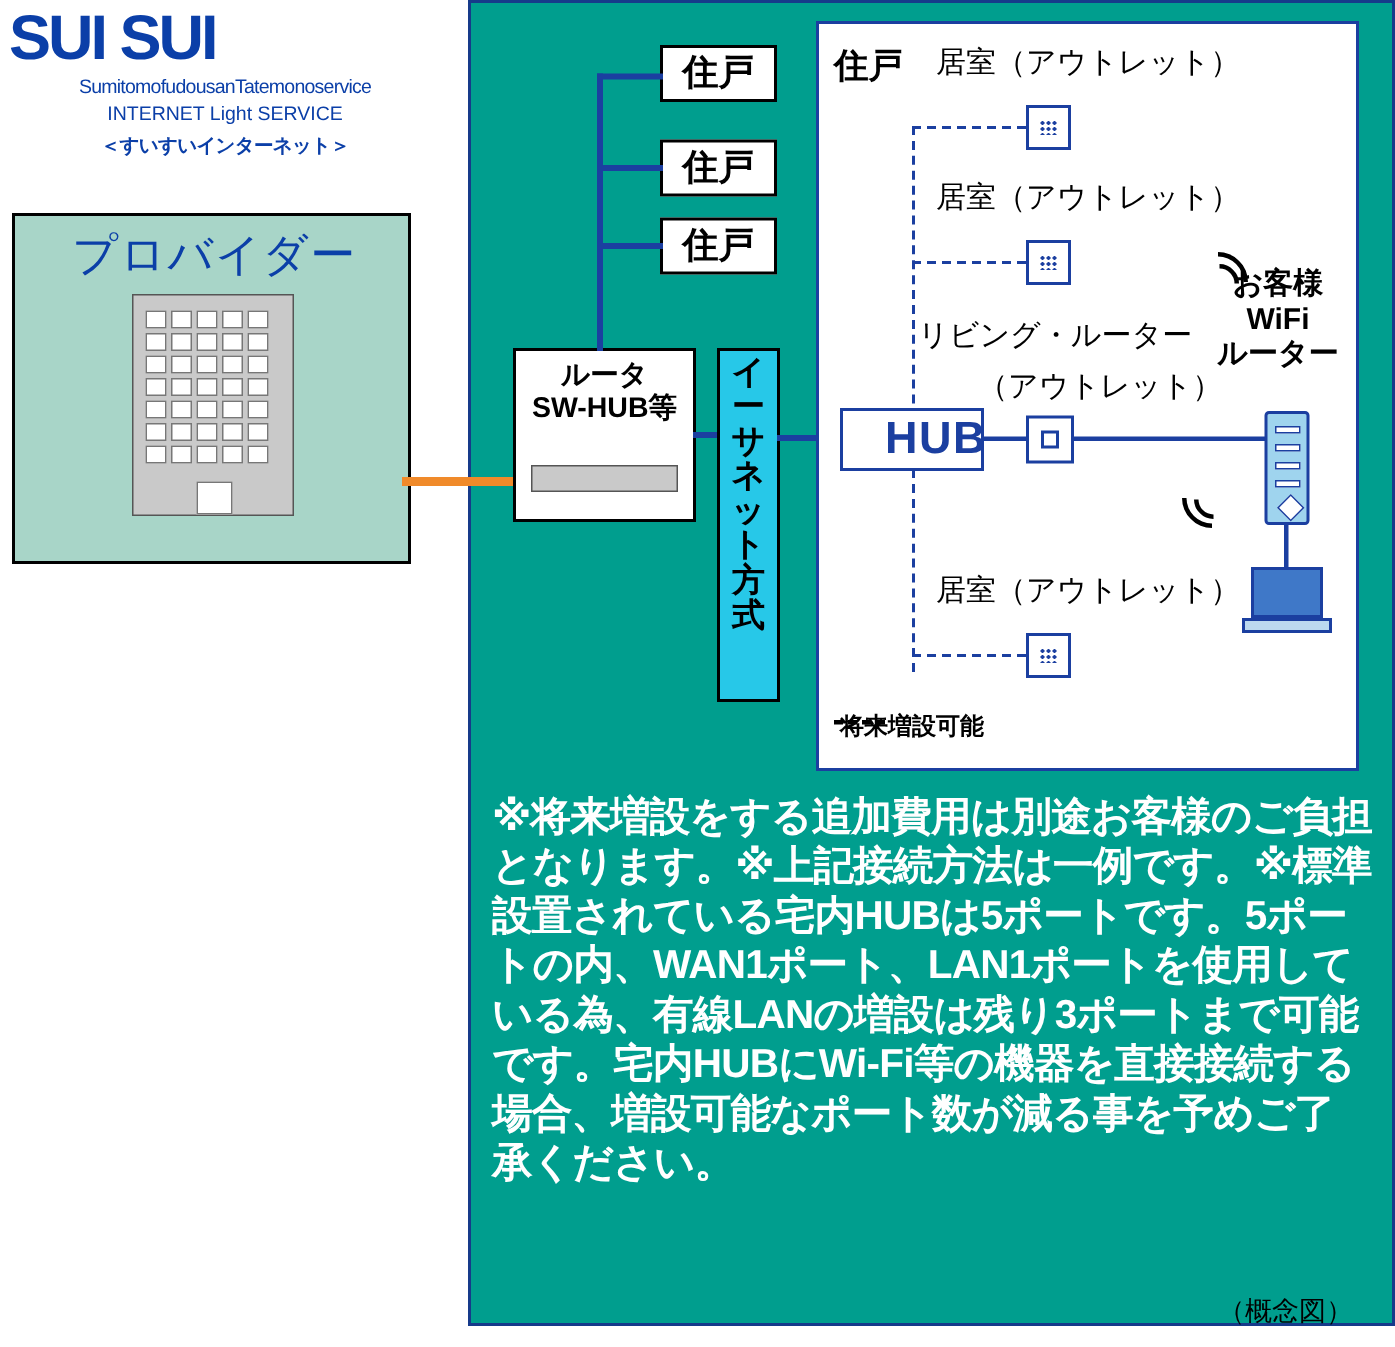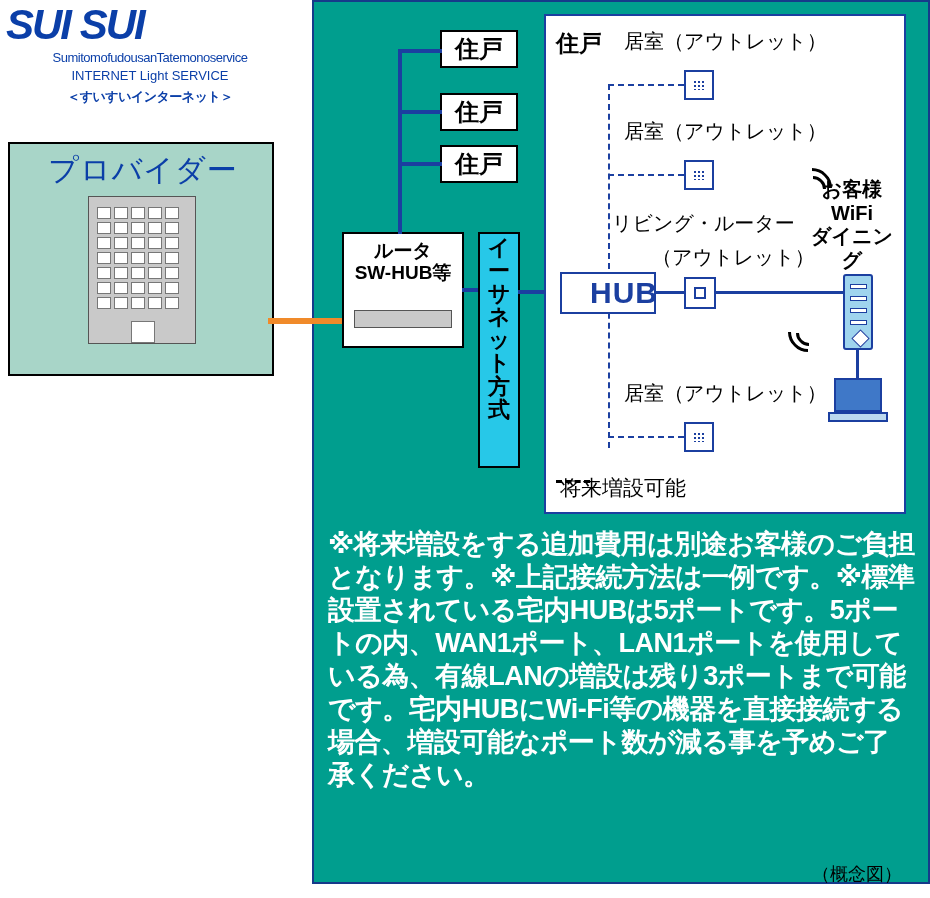--- a/index.html
+++ b/index.html
@@ -8,21 +8,21 @@
     font-family:"Liberation Sans","DejaVu Sans",sans-serif;
     overflow:hidden;
   }
   .abs{position:absolute;}
 
   
   #logo-block{left:0;top:0;width:300px;height:130px;}
   .logo-row{position:absolute;left:6px;top:4px;display:flex;align-items:flex-start;}
   .sui-mark{
     font-family:"Liberation Sans",sans-serif;
-    font-weight:bold;font-style:italic;font-size:42px;color:#0b3fa8;
+    font-weight:bold;font-size:42px;color:#0b3fa8;
     letter-spacing:-2px;line-height:1;
   }
   .lite-plus{
     font-family:"Liberation Sans",sans-serif;font-weight:bold;font-style:italic;
     font-size:42px;color:#0b3fa8;line-height:1;margin-left:6px;letter-spacing:-1px;
   }
   .logo-sub1{
     position:absolute;left:16px;top:50px;width:268px;text-align:center;
     font-size:13px;color:#0b3fa8;font-family:"Liberation Sans",sans-serif;
     letter-spacing:-0.5px;
@@ -126,21 +126,21 @@
   }
   .outlet-inner{
     position:absolute;left:50%;top:50%;transform:translate(-50%,-50%);
     width:12px;height:12px;border:2px solid #1b3fa0;box-sizing:border-box;
   }
   .dashed-run{position:absolute;border-top:2px dashed #1b3fa0;}
   .dashed-v{position:absolute;border-left:2px dashed #1b3fa0;}
   .solid-v{position:absolute;background:#1b3fa0;width:3px;}
   .solid-h{position:absolute;background:#1b3fa0;height:3px;}
 
-  #future-legend{left:560px;top:474px;font-size:21px;font-weight:normal;color:#000;}
+  #future-legend{left:560px;top:474px;font-size:16px;font-weight:bold;color:#000;}
   #future-dash{left:556px;top:480px;width:34px;border-top:3px dashed #000;}
 
   
   #wifi-label{
     left:806px;top:178px;width:92px;text-align:center;font-size:20px;
     font-weight:bold;color:#000;line-height:1.18;
   }
   #wifi-device{
     left:843px;top:274px;width:30px;height:76px;background:#9fd4ee;
     border:2px solid #1b3fa0;border-radius:3px;box-sizing:border-box;
@@ -280,21 +280,21 @@
 
 <div class="abs" id="future-dash"></div>
 <div class="abs" id="future-legend">将来増設可能</div>
 
 <div class="abs" id="hub-box"></div>
 <div class="abs" id="hub-text">HUB</div>
 
 <div class="abs" id="wifi-label">
   <div>お客様</div>
   <div>WiFi</div>
-  <div>ダイニング</div>
+  <div>ルーター</div>
 </div>
 
 <div class="abs wave" style="left:792px;top:168px;width:34px;height:34px;transform:rotate(45deg);"></div>
 <div class="abs wave" style="left:800px;top:176px;width:20px;height:20px;transform:rotate(45deg);"></div>
 
 <div class="abs wave" style="left:788px;top:312px;width:34px;height:34px;transform:rotate(225deg);"></div>
 <div class="abs wave" style="left:796px;top:320px;width:20px;height:20px;transform:rotate(225deg);"></div>
 
 <div class="abs" id="wifi-device">
   <span class="wifi-slot" style="top:8px;"></span>

